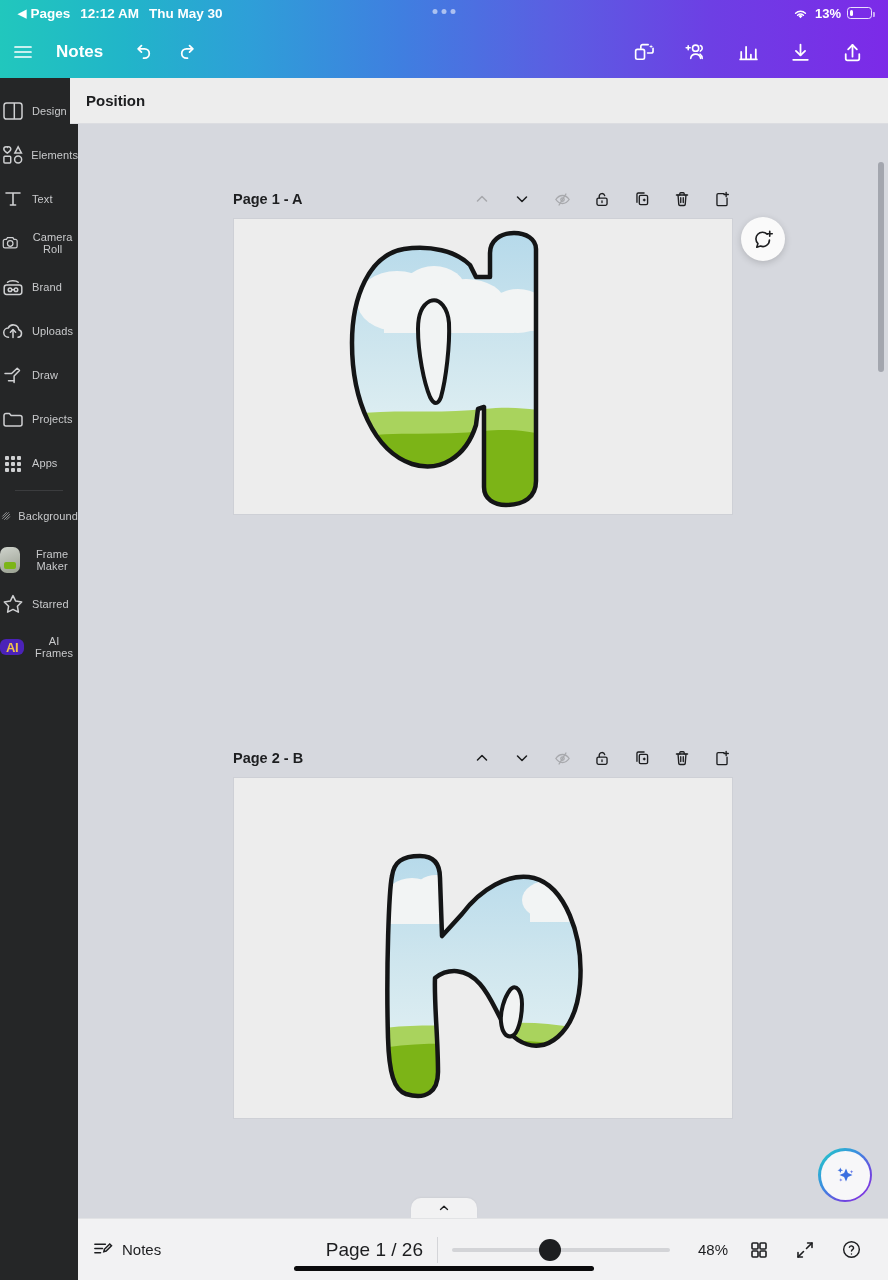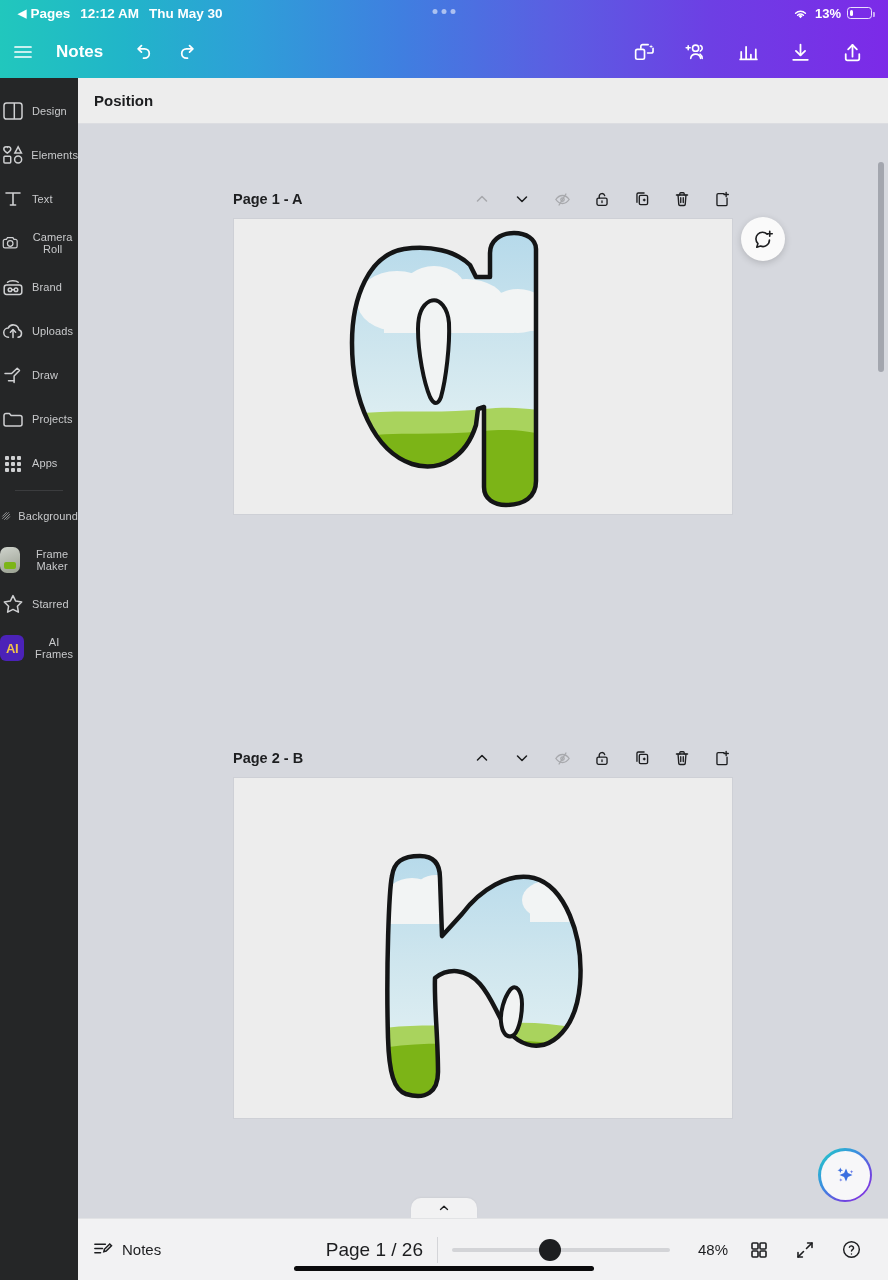--- a/index.html
+++ b/index.html
@@ -74,28 +74,28 @@
   .frame-maker-ico {
     width: 26px; height: 26px; border-radius: 7px;
     background: linear-gradient(160deg,#cfd3cc 0%, #aeb3a8 60%, #9ba291 100%);
     position: relative; overflow: hidden;
   }
   .frame-maker-ico::after {
     content: ""; position: absolute; left: 4px; right: 4px; bottom: 4px; height: 7px;
     background: #7cb518; border-radius: 2px;
   }
   .ai-ico {
-    width: 26px; height: 26px; border-radius: 6px; background: #4b22b8;
+    width: 26px; height: 16px; border-radius: 6px; background: #4b22b8;
     display: flex; align-items: center; justify-content: center;
     font-size: 13px; font-weight: 700; color: #f0c24b; letter-spacing: -.5px;
   }
 
   
   .posbar {
-    position: absolute; top: 78px; left: 78px; right: 0; height: 46px;
+    position: absolute; top: 78px; left: 70px; right: 0; height: 46px;
     background: #ededed; border-bottom: 1px solid #dcdde1;
     display: flex; align-items: center; padding-left: 16px;
   }
   .posbar span { font-size: 15px; font-weight: 600; color: #1d1e20; }
 
   
   .canvas {
     position: absolute; top: 124px; left: 78px; right: 0; bottom: 62px;
     background: #d6d8de; overflow: hidden; margin-top: 30px;
   }

